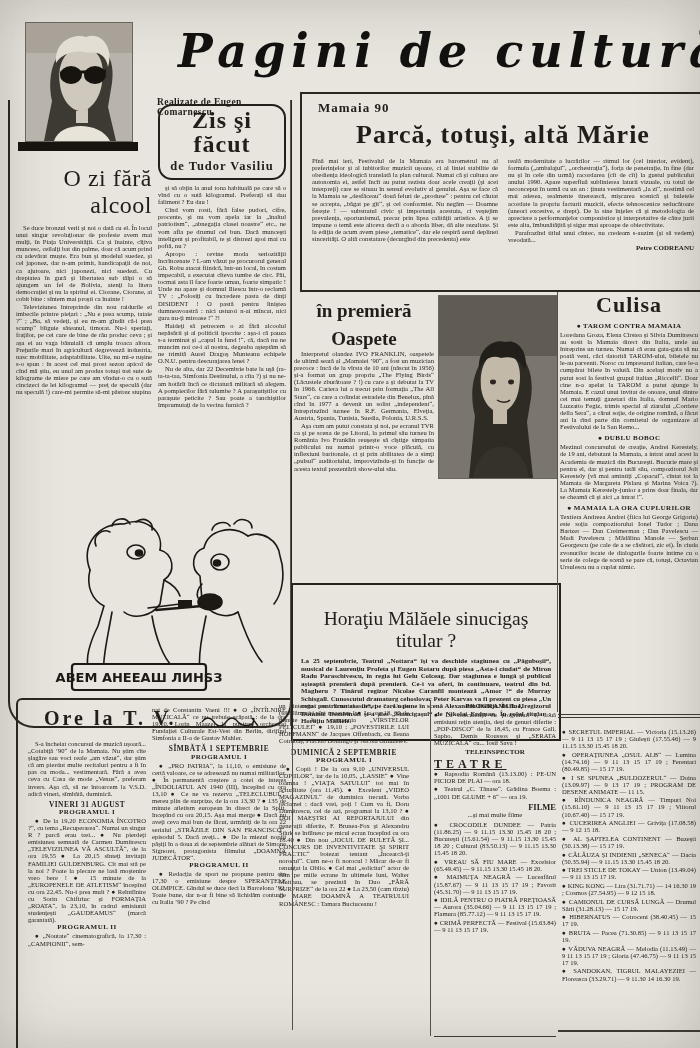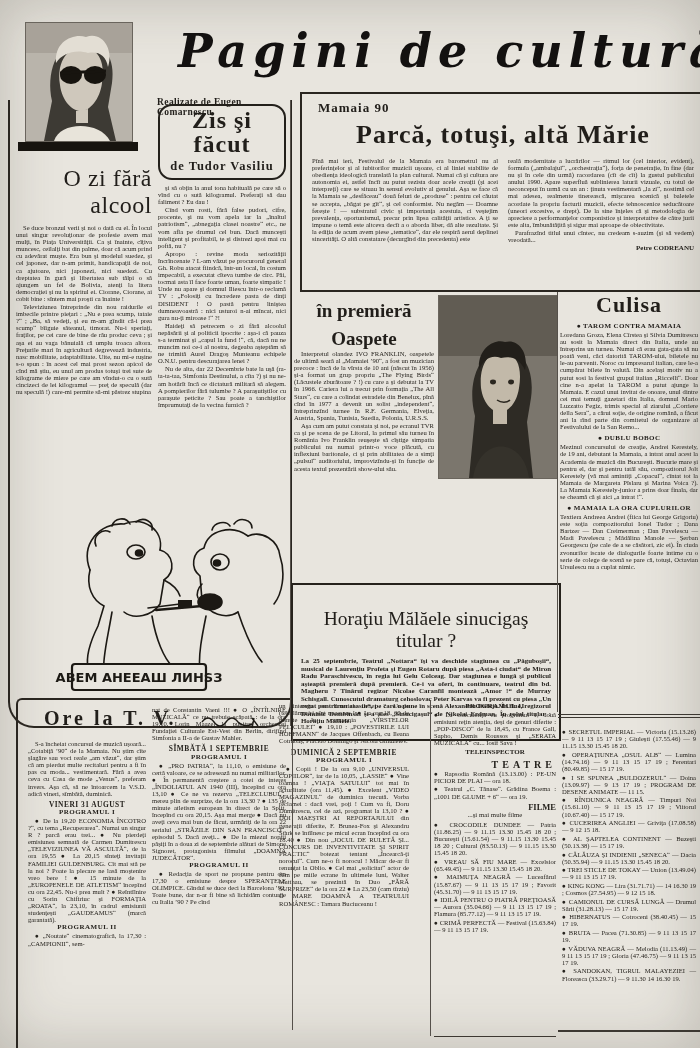--- a/index.html
+++ b/index.html
@@ -29,21 +29,21 @@
   .h-culisa{font-weight:bold;font-size:22px;text-align:center;margin:0 0 4px 0;letter-spacing:1px;}
   .cul-h{font-weight:bold;font-size:7px;text-align:center;margin:4px 0 1px 0;letter-spacing:.4px;}
   .malaele{border:2px solid #26221c;padding:6px 8px;}
   .h-malaele{font-weight:normal;font-size:19.5px;text-align:center;margin:17px 0 5px 0;}
   .malaele .t{font-weight:bold;}
   .tvbox{border-left:2px solid #2a2620;border-top:2px solid #2a2620;border-radius:6px 0 0 0;}
   .h-tv{font-weight:bold;font-size:20px;letter-spacing:3px;margin:4px;}
   .day{font-weight:bold;font-size:7.4px;text-align:center;margin:4px 0 1px 0;letter-spacing:.5px;}
   .prog{font-weight:bold;font-size:7px;text-align:center;margin:1px 0;letter-spacing:.5px;}
   .lst p{margin:0 0 1.5px 0;text-indent:0;}
-  .h-teatre{font-weight:bold;font-size:10px;text-align:right;letter-spacing:4px;margin:5px 0 2px 0;}
+  .h-teatre{font-weight:bold;font-size:12px;text-align:left;letter-spacing:4px;margin:5px 0 2px 0;text-decoration:underline;}
   .h-filme{font-weight:bold;font-size:8.5px;text-align:right;margin:4px 0 0 0;}
   .sub-filme{font-size:6.8px;text-align:center;margin:0 0 3px 0;}
   .vrule{position:absolute;width:1px;background:#55504a;}
   .hrule{position:absolute;height:1px;background:#3c3832;}
   .blackbar{position:absolute;background:#17140f;}
   .photo-frame{position:absolute;overflow:hidden;border:1px solid #6a655d;}
 </style>
 </head>
 <body>
 

